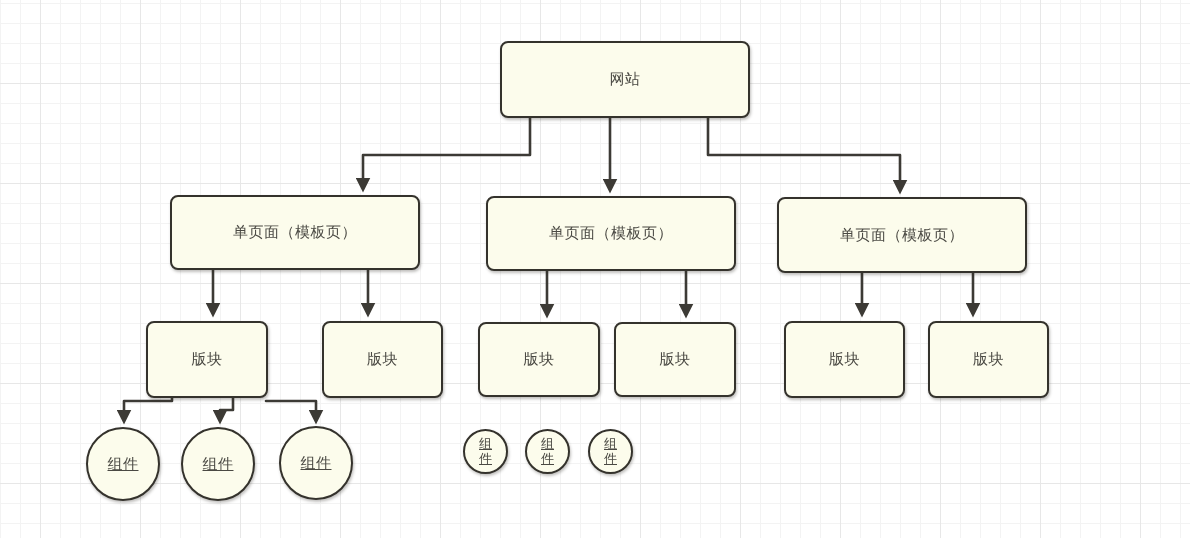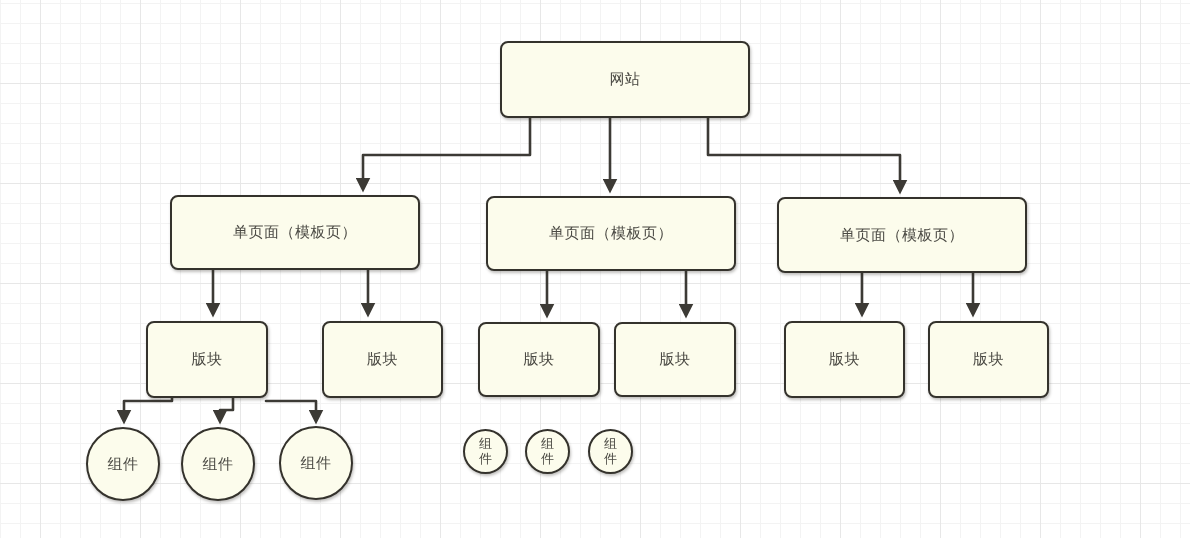--- a/index.html
+++ b/index.html
@@ -44,21 +44,21 @@
     border:2.5px solid var(--node-border);
     display:flex; align-items:center; justify-content:center;
     text-align:center;
     color:var(--text-color);
     font-size:15px;
     letter-spacing:0.5px;
     box-shadow:1px 2px 3px rgba(45,44,38,0.30);
     cursor:default;
   }
   .node.rect   { border-radius:8px; }
-  .node.circle { border-radius:50%; }
+  .node.circle { border-radius:50%;text-decoration:underline; }
   .node.small  { font-size:13px; }
   .node .node-label { display:inline-block; }
   .node.small .node-label { width:15px; line-height:1.12; letter-spacing:0; }
 </style>
 </head>
 <body>
 
 <div class="canvas" id="diagram">
   <svg id="edge-layer" xmlns="http://www.w3.org/2000/svg" width="1190" height="538" viewBox="0 0 1190 538">
     <defs>

